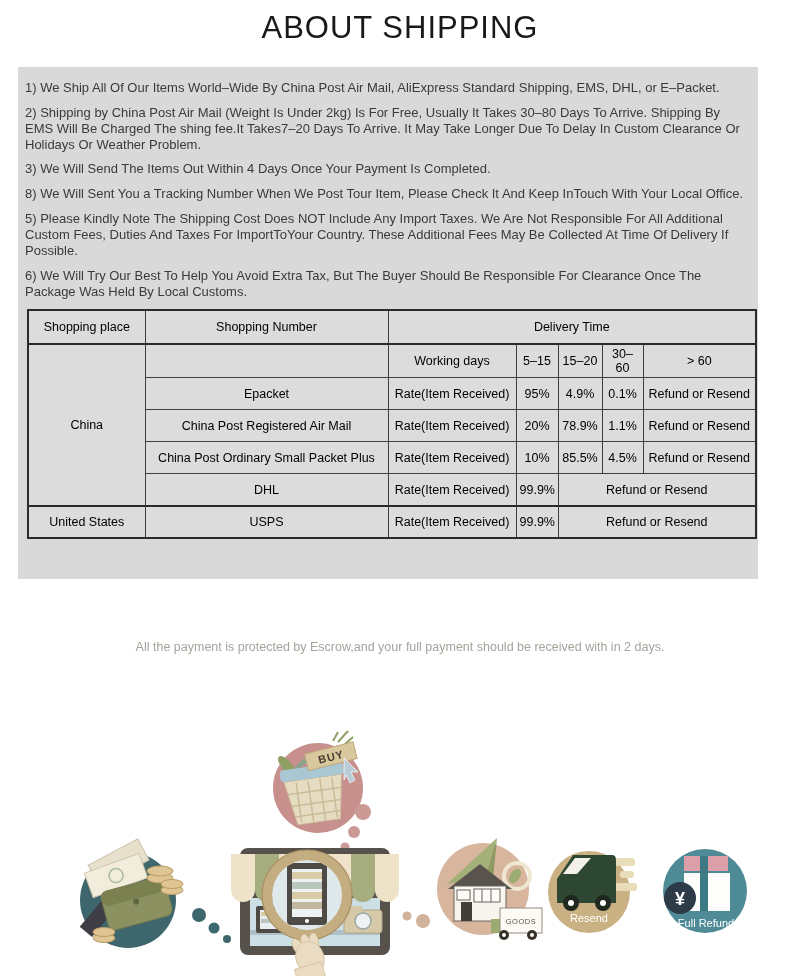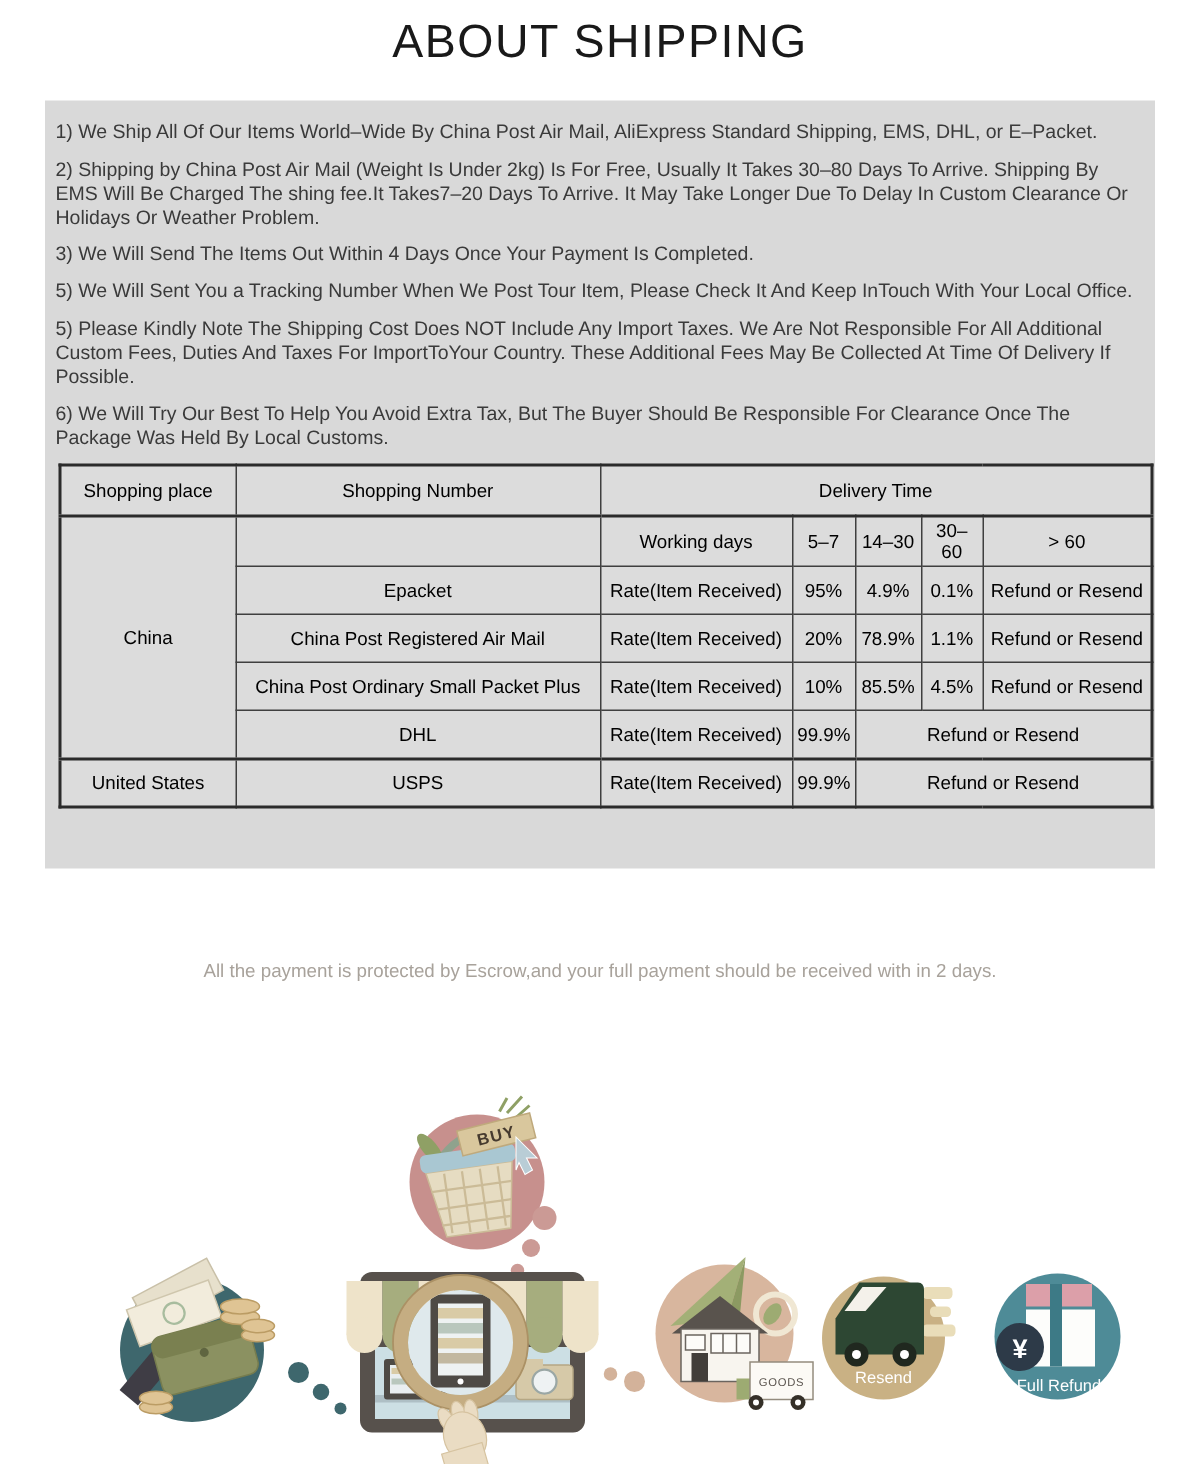--- a/index.html
+++ b/index.html
@@ -8,21 +8,21 @@
     width: 800px; height: 976px; position: relative; overflow: hidden;
     background: #ffffff;
     font-family: "Liberation Sans", sans-serif;
   }
   .ship-title {
     position: absolute; top: 10px; left: 0; width: 100%;
     text-align: center; font-size: 31px; letter-spacing: 1px;
     color: #191919; font-weight: 400; margin: 0;
   }
   .panel {
-    position: absolute; left: 30px; top: 67px; width: 740px; height: 512px;
+    position: absolute; left: 18px; top: 67px; width: 740px; height: 512px;
     background: #d9d9d9; padding: 13px 9px 0 7px; color: #3a3a3a;
   }
   .panel p { margin: 0 0 9px 0; font-size: 13px; line-height: 1.22; }
   .ship-table {
     border-collapse: collapse; table-layout: fixed;
     width: 728px; margin: 10px 0 0 2px;
     border: 2px solid #2b2b2b; background: #dcdcdc;
   }
   .ship-table th, .ship-table td {
     border: 1px solid #3f3f3f; font-weight: 400; font-size: 12.5px;
@@ -42,21 +42,21 @@
 </style>
 </head>
 <body>
 
 <h1 class="ship-title">ABOUT SHIPPING</h1>
 
 <div class="panel">
   <p>1) We Ship All Of Our Items World–Wide By China Post Air Mail, AliExpress Standard Shipping, EMS, DHL, or E–Packet.</p>
   <p>2) Shipping by China Post Air Mail (Weight Is Under 2kg) Is For Free, Usually It Takes 30–80 Days To Arrive. Shipping By EMS Will Be Charged The shing fee.It Takes7–20 Days To Arrive. It May Take Longer Due To Delay In Custom Clearance Or Holidays Or Weather Problem.</p>
   <p>3) We Will Send The Items Out Within 4 Days Once Your Payment Is Completed.</p>
-  <p>5) We Will Sent You a Tracking Number When We Post Tour Item, Please Check It And Keep InTouch With Your Local Office.</p>
+  <p>8) We Will Sent You a Tracking Number When We Post Tour Item, Please Check It And Keep InTouch With Your Local Office.</p>
   <p>5) Please Kindly Note The Shipping Cost Does NOT Include Any Import Taxes. We Are Not Responsible For All Additional Custom Fees, Duties And Taxes For ImportToYour Country. These Additional Fees May Be Collected At Time Of Delivery If Possible.</p>
   <p>6) We Will Try Our Best To Help You Avoid Extra Tax, But The Buyer Should Be Responsible For Clearance Once The Package Was Held By Local Customs.</p>
 
   <table class="ship-table">
     <colgroup>
       <col style="width:117px">
         <col style="width:243px">
         <col style="width:128px">
       <col style="width:42px">
         <col style="width:44px">
@@ -66,22 +66,22 @@
     <tbody>
         <tr class="hdr">
       <th>Shopping place</th>
       <th>Shopping Number</th>
       <th colspan="5">Delivery Time</th>
     </tr>
     <tr>
       <td rowspan="5">China</td>
       <td></td>
       <td>Working days</td>
-      <td>5–7</td>
-      <td>14–30</td>
+      <td>5–15</td>
+      <td>15–20</td>
       <td>30–60</td>
       <td>&gt; 60</td>
     </tr>
     <tr>
       <td>Epacket</td>
       <td>Rate(Item Received)</td>
       <td>95%</td>
       <td>4.9%</td>
       <td>0.1%</td>
       <td>Refund or Resend</td>

